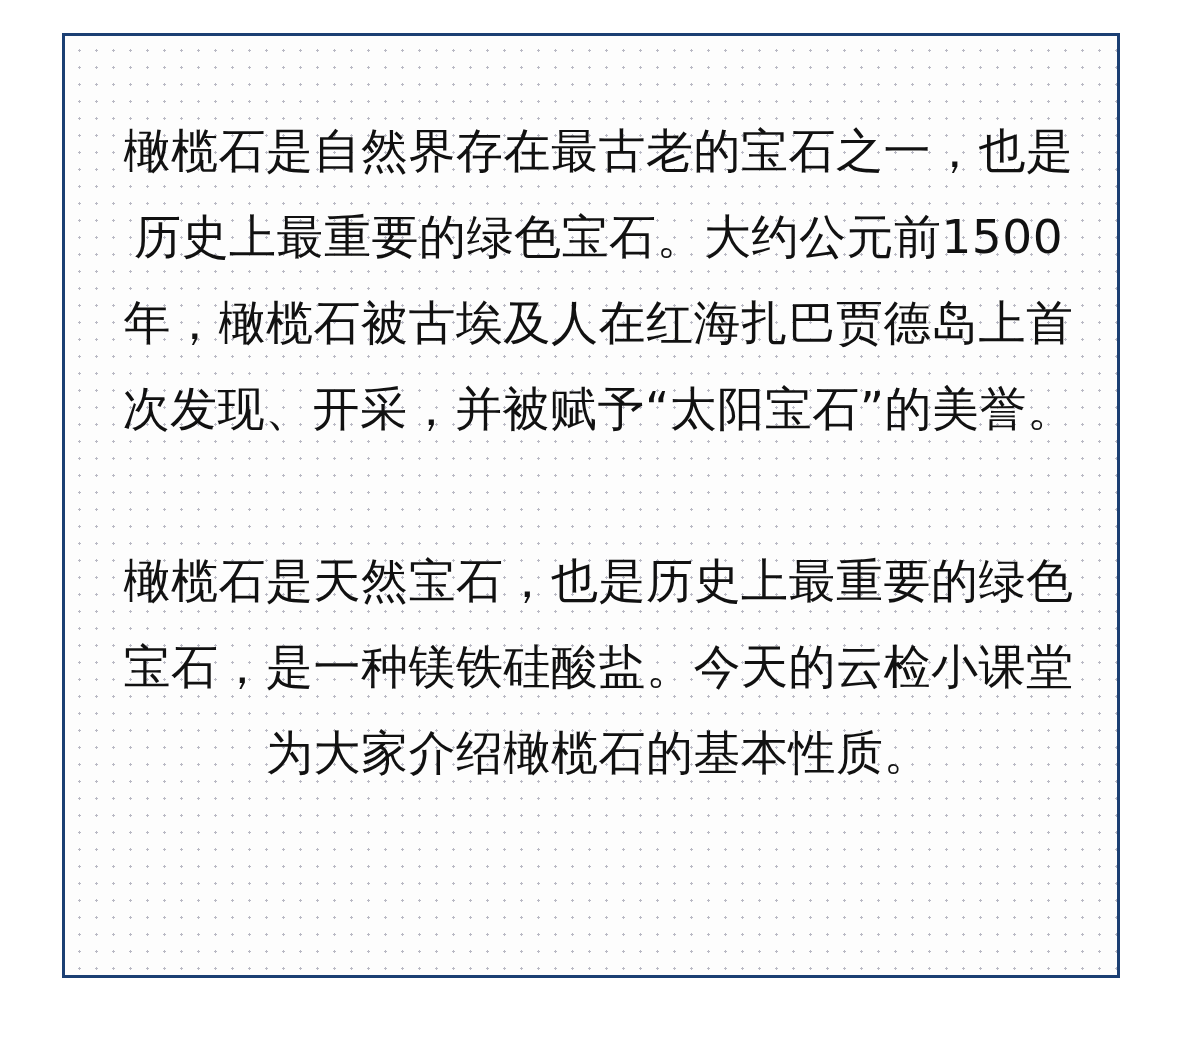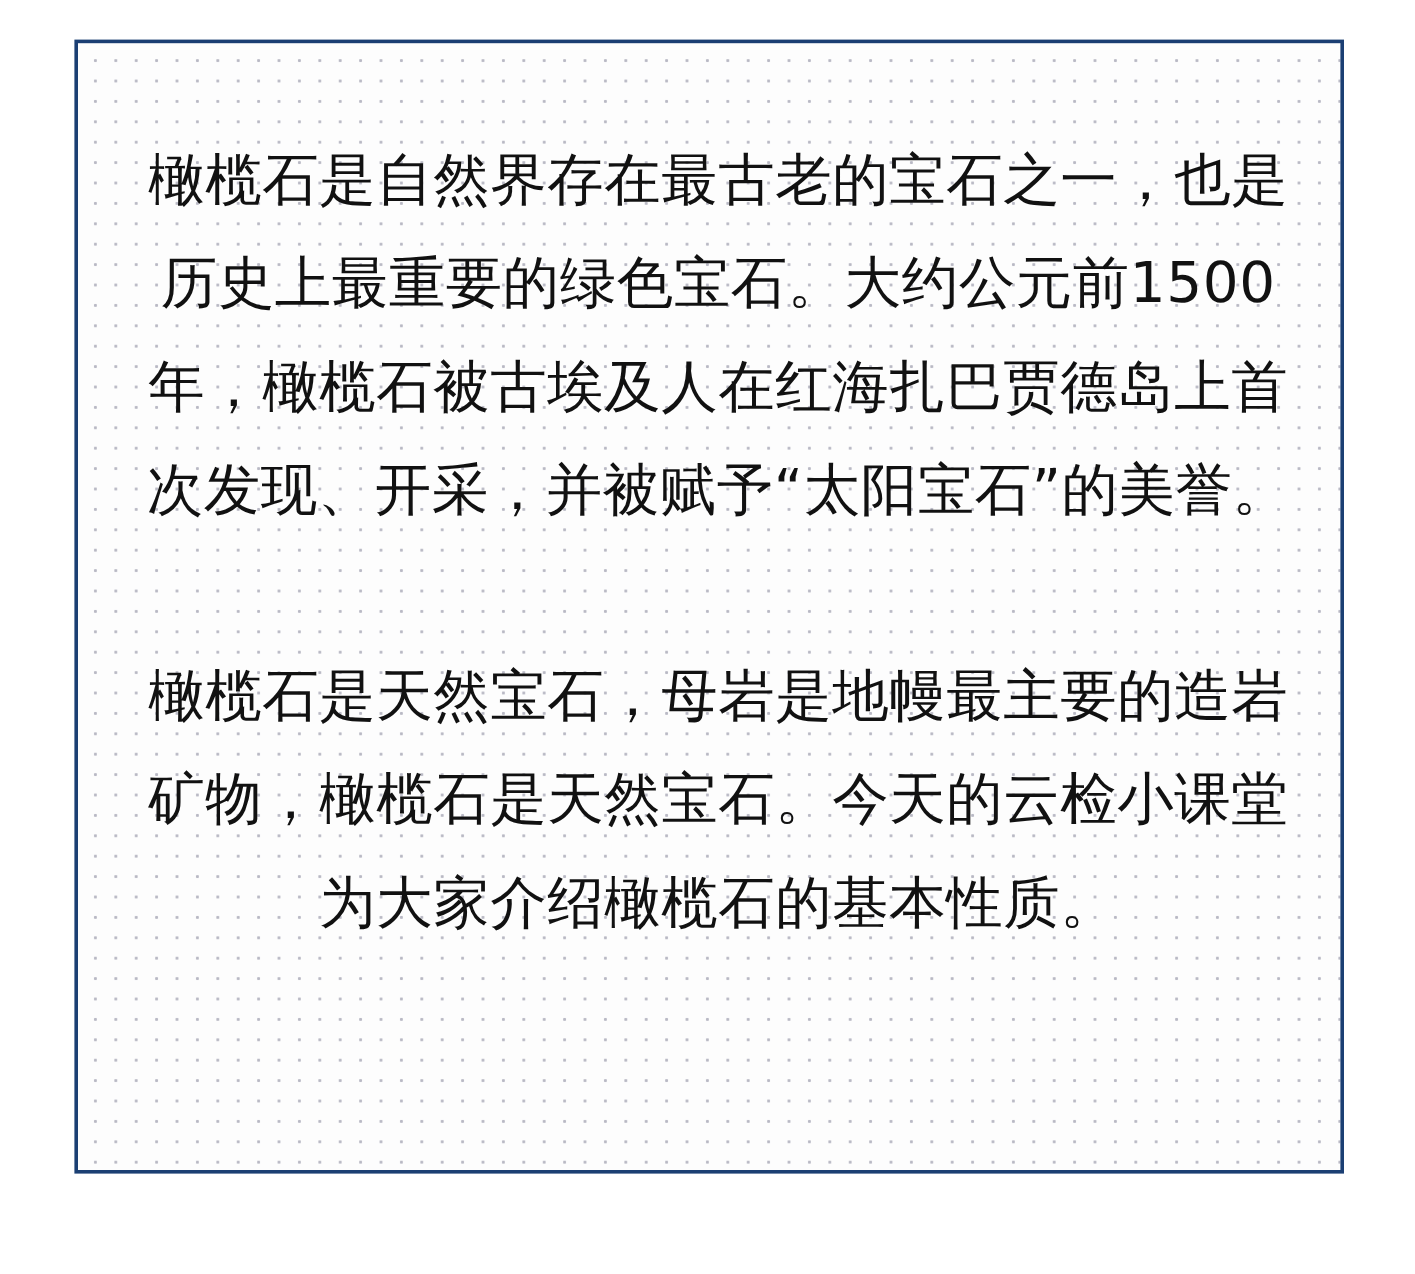--- a/index.html
+++ b/index.html
@@ -63,16 +63,16 @@
     margin-top: 86px;
   }
 </style>
 </head>
 <body>
 
 <div class="page">
   <div class="note-card">
     <div class="note-body">
       <p class="para">橄榄石是自然界存在最古老的宝石之一，也是历史上最重要的绿色宝石。大约公元前1500年，橄榄石被古埃及人在红海扎巴贾德岛上首次发现、开采，并被赋予“太阳宝石”的美誉。</p>
-      <p class="para">橄榄石是天然宝石，母岩是地幔最主要的造岩矿物，橄榄石是天然宝石。今天的云检小课堂为大家介绍橄榄石的基本性质。</p>
+      <p class="para">橄榄石是天然宝石，也是历史上最重要的绿色宝石，是一种镁铁硅酸盐。今天的云检小课堂为大家介绍橄榄石的基本性质。</p>
     </div>
   </div>
 </div>
 
 </body></html>

